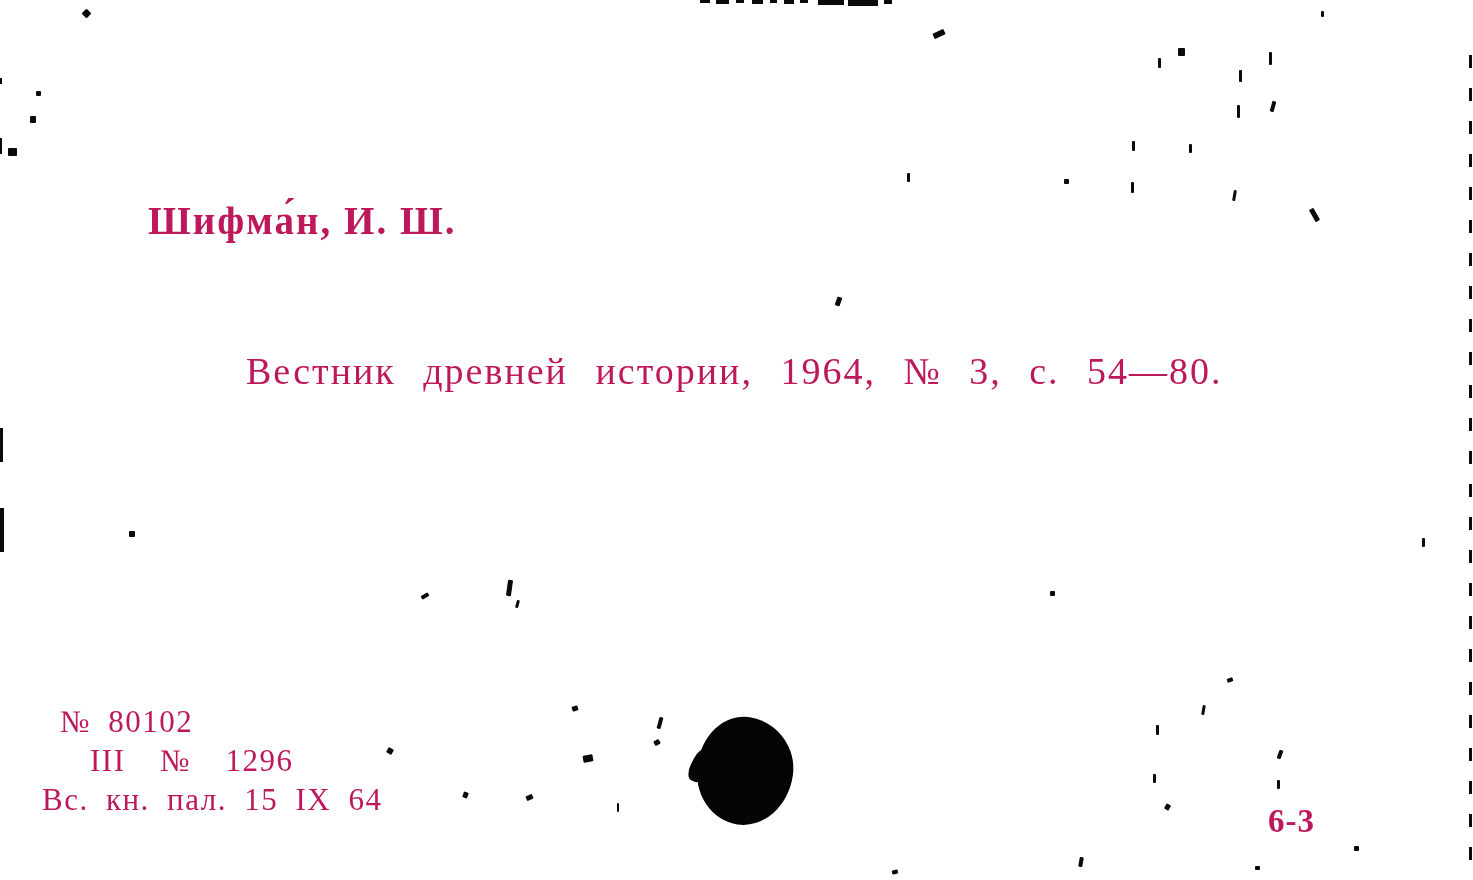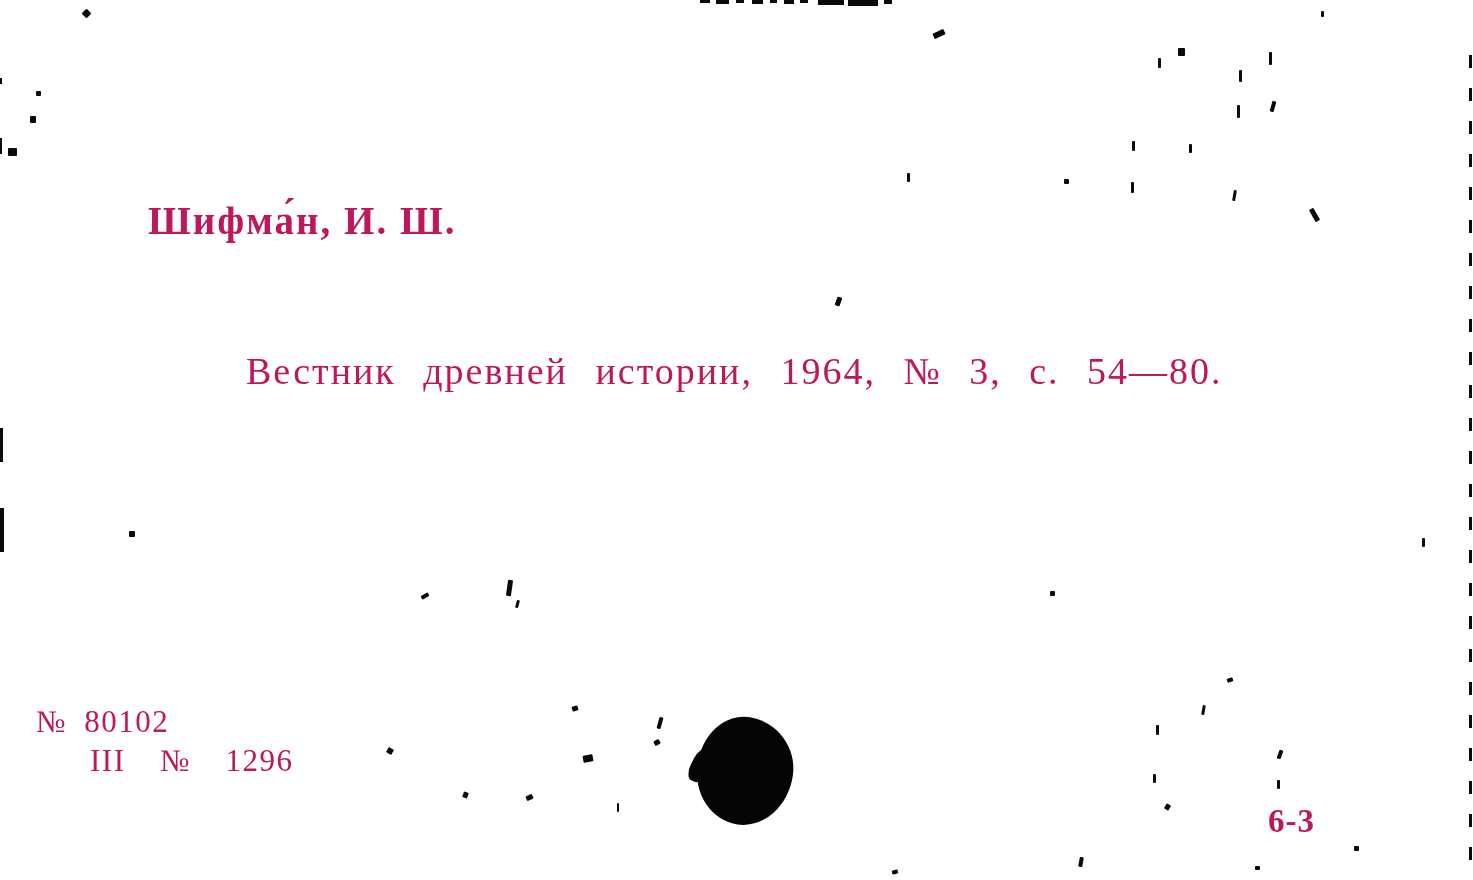--- a/index.html
+++ b/index.html
@@ -36,21 +36,21 @@
   .t2 { left: 148px; top: 304px; }
   .t3 { left: 200px; top: 349px; margin-left: 46px; }
   .t4 { left: 200px; top: 393px; }
 
   
   .stamp {
     font-size: 31px;
     letter-spacing: 1.5px;
     word-spacing: 8px;
   }
-  .s1 { left: 36px; top: 704px; }
+  .s1 { left: 60px; top: 704px; }
   .s2 { left: 42px; top: 743px; margin-left: 48px; }
   .s3 { left: 42px; top: 782px; }
 
   
   .corner {
     left: 1268px; top: 803px;
     font-size: 33px; font-weight: bold;
     letter-spacing: 1px;
   }
 
@@ -100,20 +100,21 @@
 
 
 
   <div class="line body-line t3">Вестник древней истории, 1964, № 3, с. 54—80.</div>
 
 
   <div class="stamp s1">№ 80102</div>
 
   <div class="stamp s2">III  №  1296</div>
 
+  <div class="stamp s3">Вс. кн. пал. 15 IX 64</div>
 
   <div class="corner">6-3</div>
 
   <div class="blot"></div>
 
   <div class="edge-right"></div>
 
   <div id="noise">
       <div class="speck" style="left: 83px; top: 10px; width: 7px; height: 7px; transform: rotate(45deg);"></div>
       <div class="speck" style="left: 36px; top: 91px; width: 5px; height: 5px; transform: rotate(0deg);"></div>

